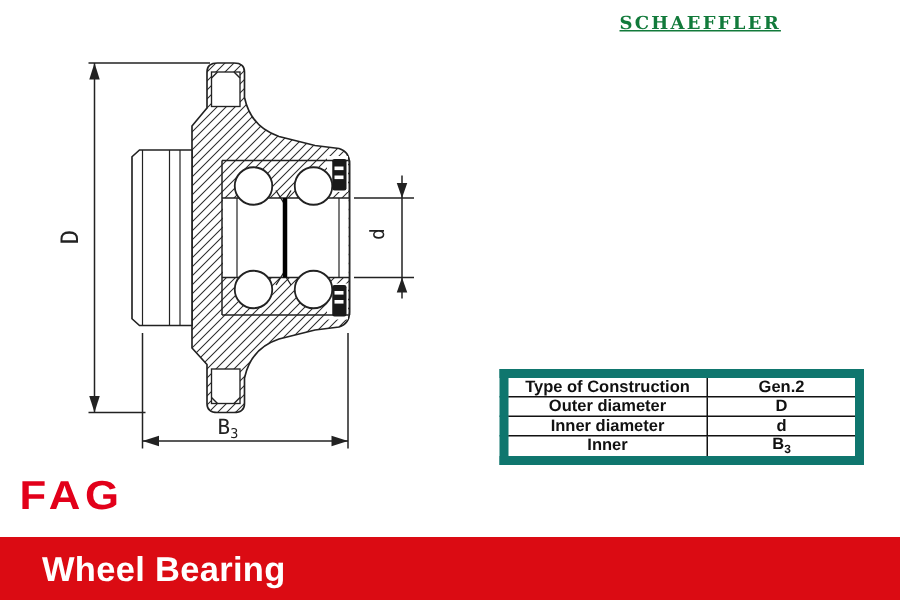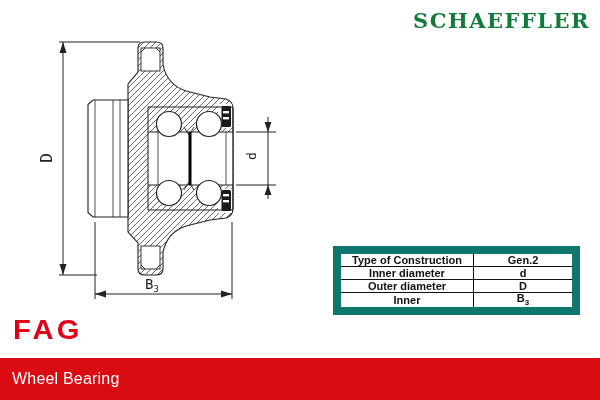--- a/index.html
+++ b/index.html
@@ -3,49 +3,49 @@
 <meta charset="utf-8">
 <style>
   html,body{margin:0;padding:0;background:#fff;}
   .page{
     position:relative;width:600px;height:400px;background:#ffffff;overflow:hidden;
     font-family:"Liberation Sans",sans-serif;
   }
   
   .schaeffler{
     position:absolute;left:413px;top:8px;
-    font-family:"DejaVu Serif",serif;font-weight:bold;font-size:21px;
-    letter-spacing:1.5px;white-space:nowrap;
+    font-family:"DejaVu Serif",serif;font-weight:bold;font-size:12px;
+    letter-spacing:1.5px;white-space:nowrap;text-decoration:underline;
   }
   .fag{
     position:absolute;left:13px;top:315px;
     font-weight:bold;font-size:27px;letter-spacing:3px;
     transform:scaleX(1.08);transform-origin:left center;white-space:nowrap;
   }
   
   .spec{
     position:absolute;left:333px;top:246px;
     border-collapse:collapse;table-layout:fixed;
-    border:8px solid #0f766e;
+    border:6px solid #0f766e;
   }
   .spec td{
     border:1px solid #111;height:12px;padding:0 2px;
     font-size:11px;font-weight:bold;color:#111;
     text-align:center;vertical-align:middle;line-height:1;
     white-space:nowrap;overflow:hidden;
   }
   .spec td.c1{width:128px;}
   .spec td.c2{width:94px;}
   .spec sub{font-size:8px;}
   
   .footer{
     position:absolute;left:0;top:358px;width:600px;height:42px;
     display:flex;align-items:center;padding-left:12px;box-sizing:border-box;
   }
-  .footer .title{font-size:16px;font-weight:normal;letter-spacing:0.2px;}
+  .footer .title{font-size:23px;font-weight:bold;letter-spacing:0.2px;margin-left:16px;}
   
   .drawing{position:absolute;left:0;top:0;}
   .dimtext{font-family:"DejaVu Sans Mono",monospace;fill:#222;}
 </style>
 </head>
 <body>
 
 <div class="page">
 
   <div class="schaeffler" style="color: rgb(18, 122, 59);">SCHAEFFLER</div>
@@ -152,26 +152,26 @@
     </text>
   </svg>
 
   <table class="spec">
     <tbody>
       <tr>
         <td class="c1">Type of Construction</td>
         <td class="c2">Gen.2</td>
       </tr>
       <tr>
+        <td class="c1">Outer diameter</td>
+        <td class="c2">D</td>
+      </tr>
+      <tr>
         <td class="c1">Inner diameter</td>
         <td class="c2">d</td>
-      </tr>
-      <tr>
-        <td class="c1">Outer diameter</td>
-        <td class="c2">D</td>
       </tr>
       <tr>
         <td class="c1">Inner</td>
         <td class="c2"><span>B</span><sub>3</sub></td>
       </tr>
     </tbody>
   </table>
 
   <div class="fag" style="color: rgb(226, 0, 26);">FAG</div>
 

